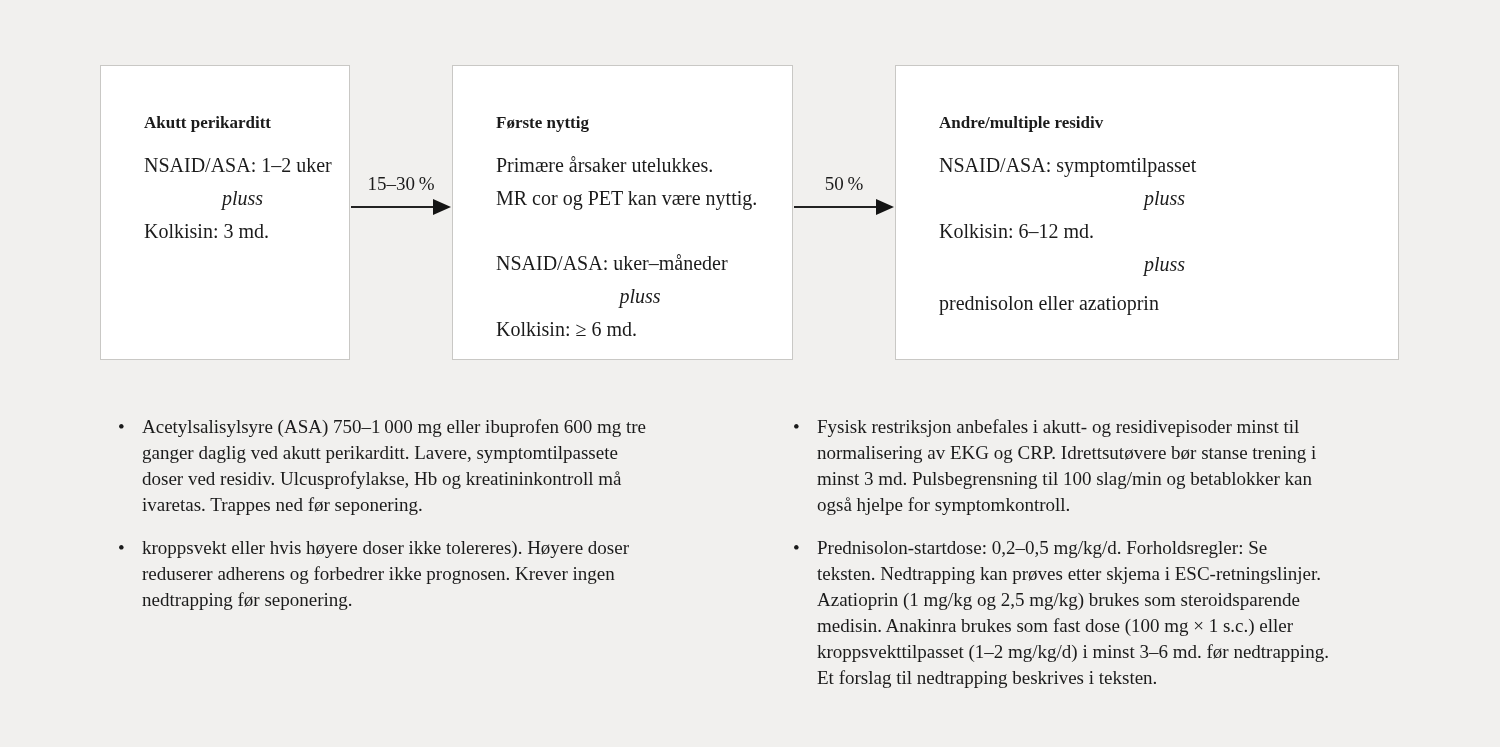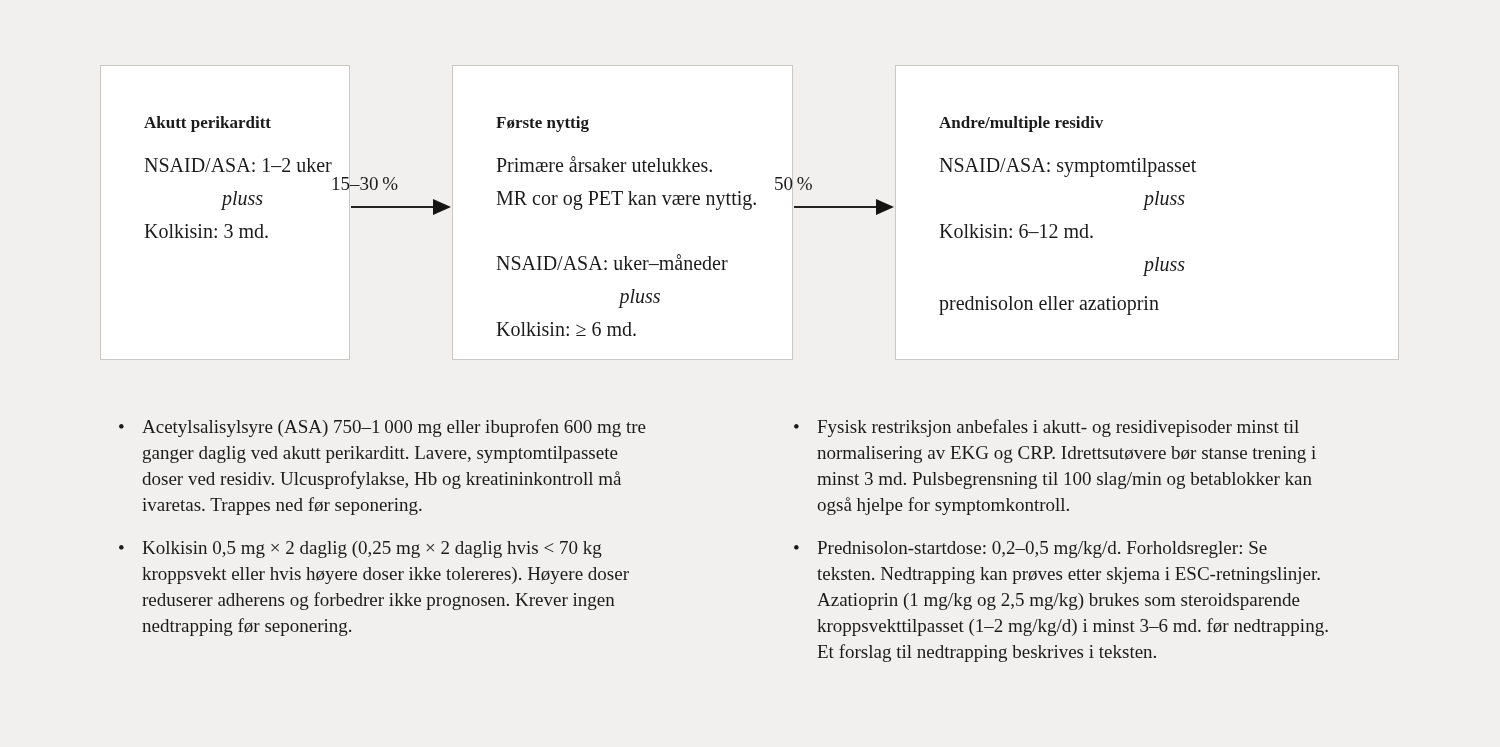--- a/index.html
+++ b/index.html
@@ -55,21 +55,21 @@
   }
   .arrow .head {
     position: absolute; right: 0; top: 0;
     width: 0; height: 0;
     border-left: 18px solid #141414;
     border-top: 8px solid transparent;
     border-bottom: 8px solid transparent;
   }
   .arrow-label {
     position: absolute; left: -20px; right: -20px; bottom: 20px;
-    text-align: left;
+    text-align: center;
     font-size: 19px;
     white-space: nowrap;
   }
 
   
   .notes { position: absolute; top: 402px; }
   .notes-left  { left: 105px; }
   .notes-right { left: 780px; }
   .notes ul { list-style: none; margin: 12px; padding: 0; }
   .notes li { position: relative; padding-left: 25px; margin: 0 0 17px 0; }
@@ -128,39 +128,39 @@
 
   <div class="notes notes-left">
     <ul>
       <li>
         <div class="note-line">Acetylsalisylsyre (ASA) 750–1 000 mg eller ibuprofen 600 mg tre</div>
         <div class="note-line">ganger daglig ved akutt perikarditt. Lavere, symptomtilpassete</div>
         <div class="note-line">doser ved residiv. Ulcusprofylakse, Hb og kreatininkontroll må</div>
         <div class="note-line">ivaretas. Trappes ned før seponering.</div>
       </li>
       <li>
-        <div class="note-line">Kolkisin 0,5 mg × 2 daglig (0,25 mg × 2 daglig hvis &lt; 70 kg</div>
         <div class="note-line">kroppsvekt eller hvis høyere doser ikke tolereres). Høyere doser</div>
         <div class="note-line">reduserer adherens og forbedrer ikke prognosen. Krever ingen</div>
         <div class="note-line">nedtrapping før seponering.</div>
       </li>
     </ul>
   </div>
 
   <div class="notes notes-right">
     <ul>
       <li>
         <div class="note-line">Fysisk restriksjon anbefales i akutt- og residivepisoder minst til</div>
         <div class="note-line">normalisering av EKG og CRP. Idrettsutøvere bør stanse trening i</div>
         <div class="note-line">minst 3 md. Pulsbegrensning til 100 slag/min og betablokker kan</div>
         <div class="note-line">også hjelpe for symptomkontroll.</div>
       </li>
       <li>
         <div class="note-line">Prednisolon-startdose: 0,2–0,5 mg/kg/d. Forholdsregler: Se</div>
         <div class="note-line">teksten. Nedtrapping kan prøves etter skjema i ESC-retningslinjer.</div>
         <div class="note-line">Azatioprin (1 mg/kg og 2,5 mg/kg) brukes som steroidsparende</div>
+        <div class="note-line">medisin. Anakinra brukes som fast dose (100 mg × 1 s.c.) eller</div>
         <div class="note-line">kroppsvekttilpasset (1–2 mg/kg/d) i minst 3–6 md. før nedtrapping.</div>
         <div class="note-line">Et forslag til nedtrapping beskrives i teksten.</div>
       </li>
     </ul>
   </div>
 
 </div>
 
 </body></html>

